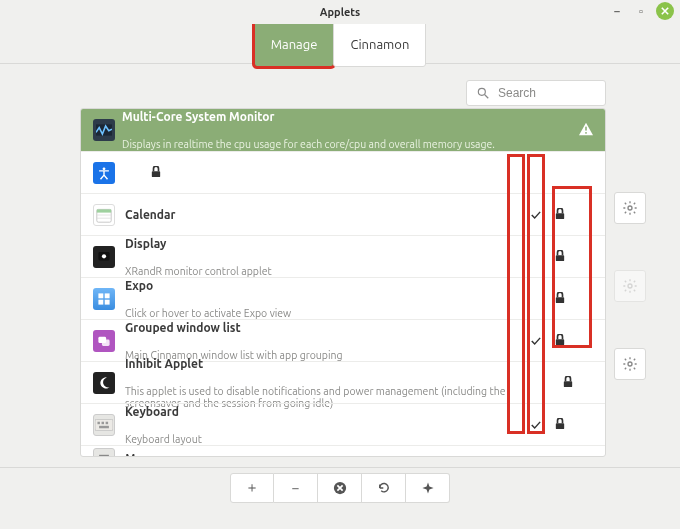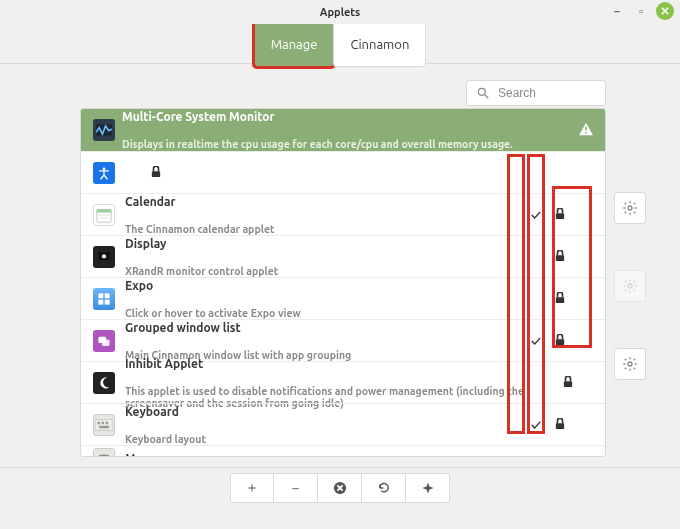--- a/index.html
+++ b/index.html
@@ -163,21 +163,20 @@
   .row .title {
     font-weight: 700;
     font-size: 12px;
     line-height: 14px;
   }
   .row .desc {
     font-size: 10.5px;
     color: var(--muted);
     line-height: 12px;
     margin-top: 14px;
-    font-weight: bold;
   }
   .row .tick {
     width: 14px;
     text-align: center;
     color: #333;
     font-size: 14px;
     font-weight: 700;
   }
   .row .lock {
     width: 14px;
@@ -348,21 +347,20 @@
     <div class="icon ic-calendar">
       <svg viewBox="0 0 20 20" width="16" height="16">
           <rect x="1" y="3" width="18" height="16" rx="2" fill="#fff" stroke="#bbb"></rect>
           <rect x="1" y="3" width="18" height="4" fill="#9fd19f"></rect>
           <line x1="1" y1="10" x2="19" y2="10" stroke="#ddd"></line>
           <line x1="1" y1="14" x2="19" y2="14" stroke="#ddd"></line>
         </svg>
     </div>
     <div class="body">
       <div class="title">Calendar</div>
-      <div class="desc">The Cinnamon calendar applet</div>
     </div>
     <div class="tick">✓</div>
     <div class="lock">
       <svg viewBox="0 0 12 14" width="10" height="12">
           <rect x="1" y="6" width="10" height="7" rx="1" fill="#333"></rect>
           <path d="M3 6 V3 a3 3 0 0 1 6 0 V6" fill="none" stroke="#333" stroke-width="2"></path>
         </svg>
     </div>
     <div style="width:18px"></div>
   </div>

